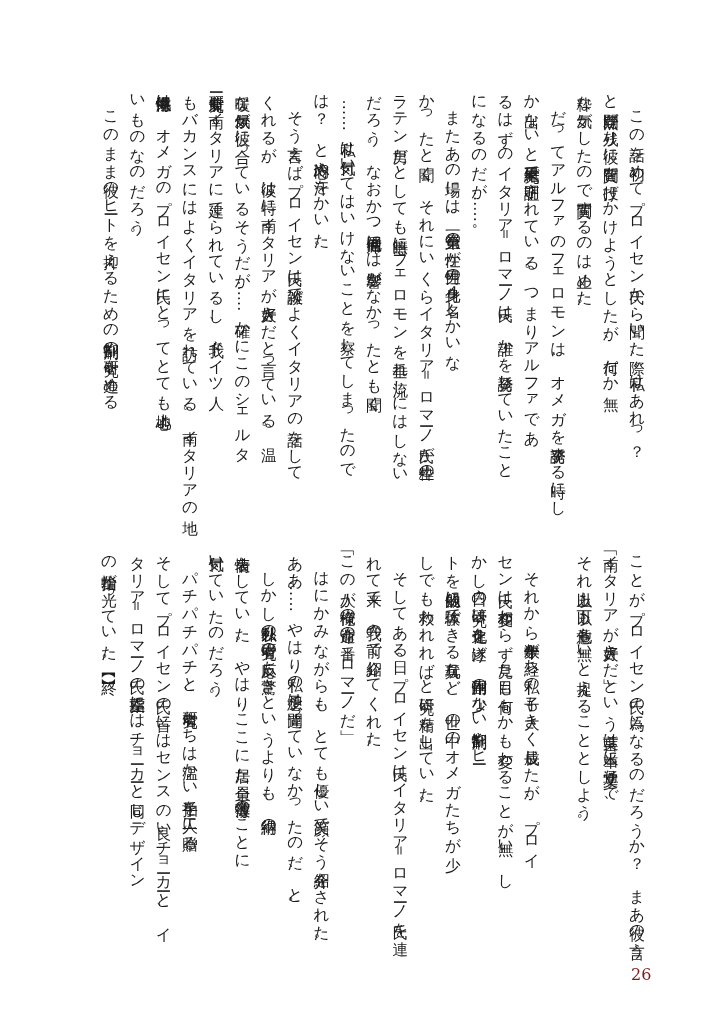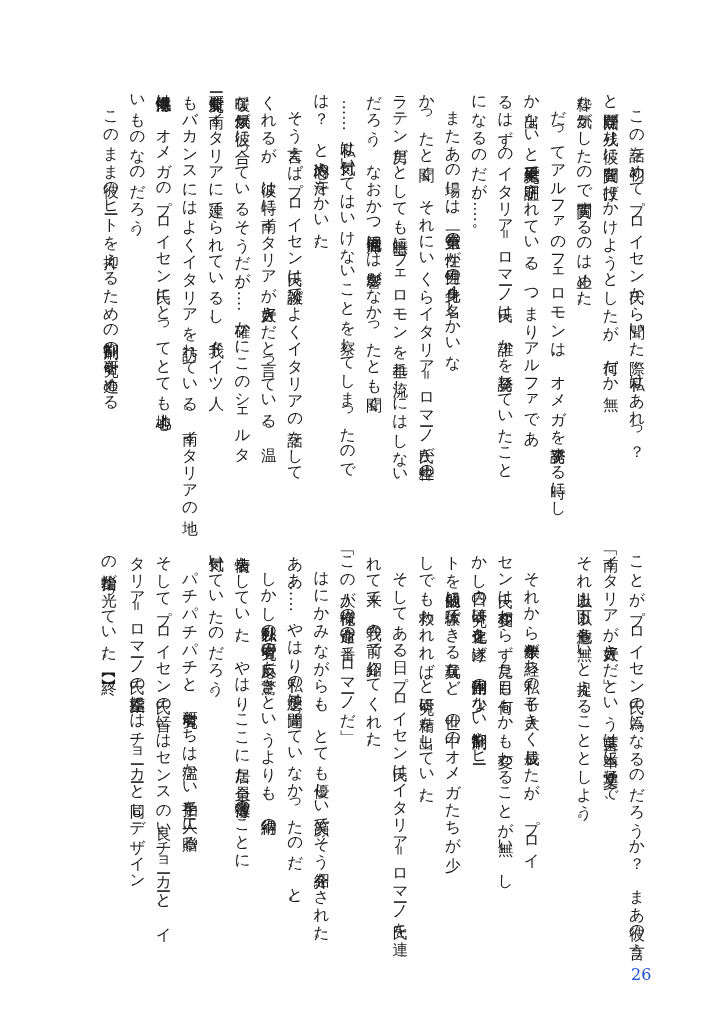--- a/index.html
+++ b/index.html
@@ -38,21 +38,21 @@
     .end-mark {
       margin-block-start: 2px;
       display: inline-block;
     }
     .page-number {
       position: absolute;
       left: 631px;
       top: 965px;
       font-size: 16px;
       line-height: 20px;
-      color: #1d4ed8;
+      color: #7f1d1d;
       font-family: "DejaVu Serif", "Liberation Serif", serif;
     }
   </style>
 </head>
 <body>
 
 <div class="text-block top">
   <div class="col">　この話を初めてプロイセン氏から聞いた際、私はあれっ？</div>
   <div class="col">と疑問点が残り彼に質問を投げかけようとしたが、何だか無</div>
   <div class="col">粋な気がしたので質問するのは止めた。</div>

